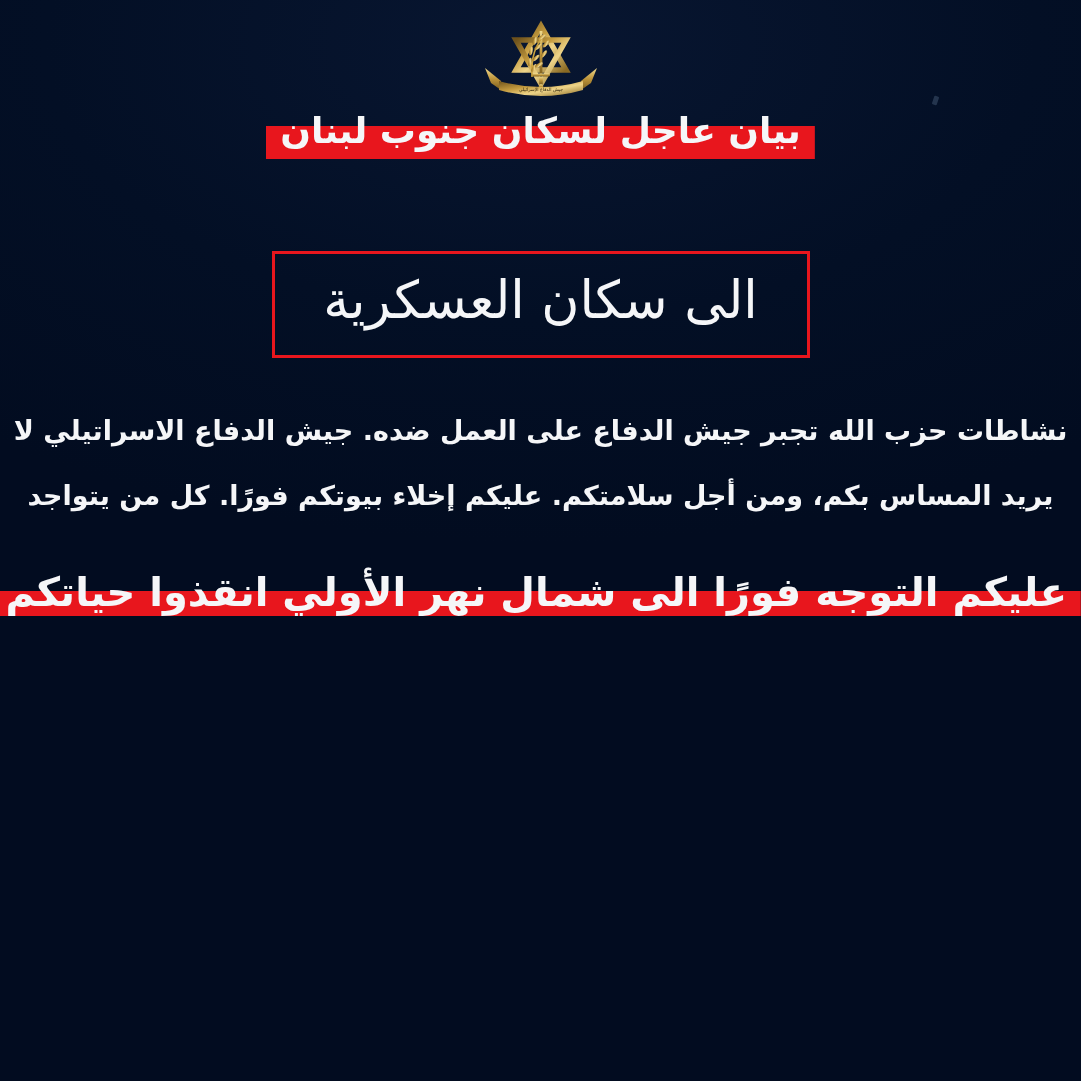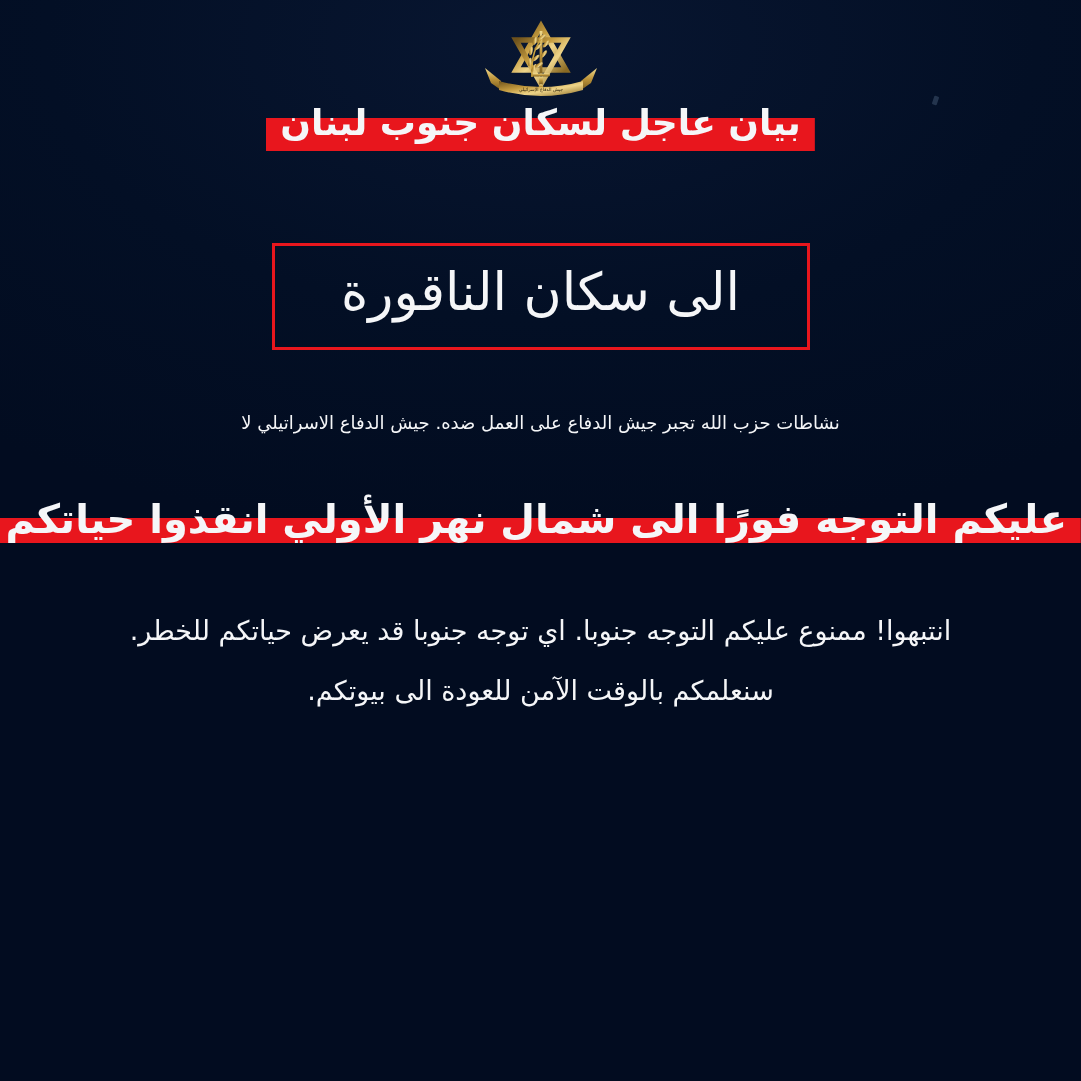--- a/index.html
+++ b/index.html
@@ -32,20 +32,21 @@
     left: 933px;
     top: 96px;
     width: 5px;
     height: 9px;
     background: rgba(150, 180, 215, 0.22);
     transform: rotate(18deg);
     border-radius: 1px;
   }
   
   .headline {
+    margin-top: 8px;
     text-decoration: underline;
   }
   .headline .hl-band {
     display: inline-block;
     font-size: 36px;
     font-weight: bold;
     letter-spacing: 0;
     padding: 2px 14px 8px 14px;
     background-image: linear-gradient(#e8161d, #e8161d);
     background-repeat: no-repeat;
@@ -65,22 +66,22 @@
   }
   .recipient-box .recipient-title {
     font-size: 52px;
     font-weight: 400;
     line-height: 1;
     padding-bottom: 10px;
   }
   
   .statement {
     margin-top: 40px;
-    font-size: 18px;
-    font-weight: 400;
+    font-size: 27px;
+    font-weight: 700;
     line-height: 65px;
     white-space: nowrap;
   }
   
   .directive {
     margin-top: 33px;
     font-size: 40px;
     font-weight: bold;
     line-height: 63px;
     white-space: nowrap;
@@ -161,31 +162,28 @@
     </svg>
   </div>
 
   <div class="speck"></div>
 
   <div class="headline">
     <span class="hl-band">بيان عاجل لسكان جنوب لبنان</span>
   </div>
 
   <div class="recipient-box">
-    <span class="recipient-title">الى سكان الناقورة</span>
+    <span class="recipient-title">الى سكان العسكرية</span>
   </div>
 
   <div class="statement">
     <div>نشاطات حزب الله تجبر جيش الدفاع على العمل ضده. جيش الدفاع الاسراتيلي لا</div>
+    <div>يريد المساس بكم، ومن أجل سلامتكم. عليكم إخلاء بيوتكم فورًا. كل من يتواجد</div>
   </div>
 
   <div class="directive">
     <div>
       <span class="hl-band">عليكم التوجه فورًا الى شمال نهر الأولي انقذوا حياتكم</span>
     </div>
   </div>
 
-  <div class="footer-warning">
-    <div>انتبهوا! ممنوع عليكم التوجه جنوبا. اي توجه جنوبا قد يعرض حياتكم للخطر.</div>
-    <div>سنعلمكم بالوقت الآمن للعودة الى بيوتكم.</div>
-  </div>
 
 </div>
 
 </body></html>

